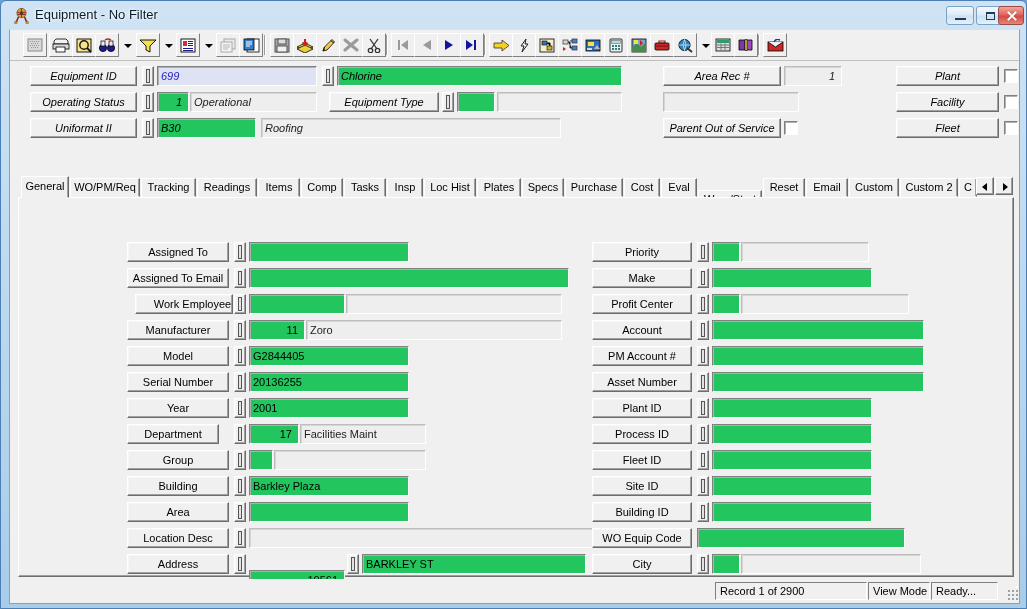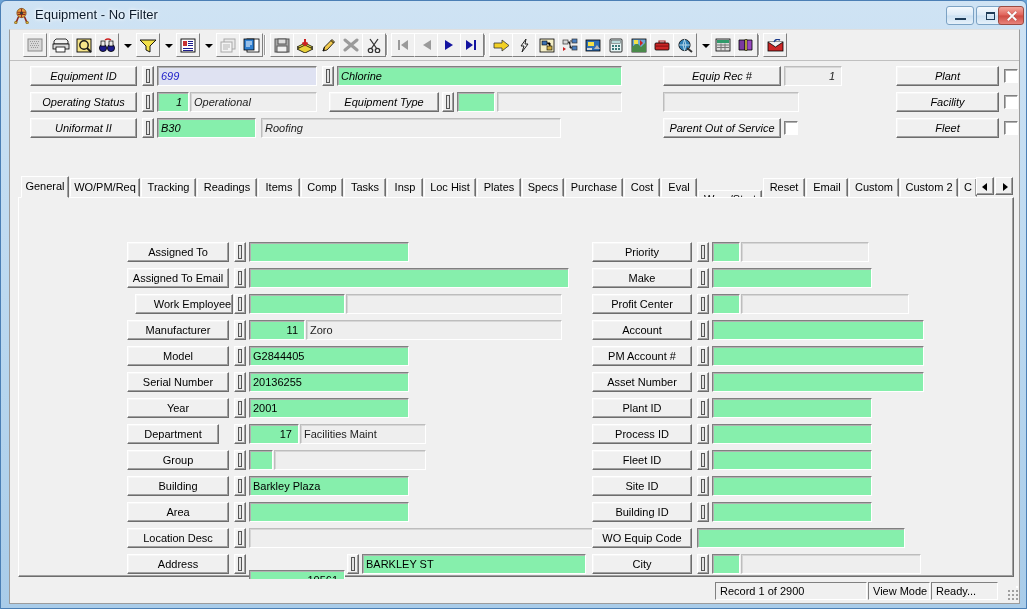--- a/index.html
+++ b/index.html
@@ -112,21 +112,21 @@
     border:1px solid;
     border-color:#ffffff #6d6d6d #6d6d6d #ffffff;
     box-shadow:inset -1px -1px 0 #a0a0a0, inset 1px 1px 0 #f6f6f6;
   }
   .spin:after{
     content:"";position:absolute;left:3px;top:2px;width:4px;height:14px;
     background:#e2e2e2;border:1px solid #555;box-sizing:border-box;
   }
   .fld{
     position:absolute;box-sizing:border-box;height:20px;line-height:18px;
-    background:#86efac;
+    background:#22c55e;
     border:1px solid;
     border-color:#808080 #ffffff #ffffff #808080;
     box-shadow:inset 1px 1px 0 #b0b0b0;
     font-size:11px;color:#000;
     padding:0 3px;white-space:nowrap;overflow:hidden;
   }
   .fld.ro{background:#eeeeee;border-color:#bdbdbd #ffffff #ffffff #bdbdbd;
           box-shadow:inset 1px 1px 0 #d6d6d6;color:#222;}
   .fld.sel{background:#dfe2f2;color:#1b1bc8;}
   .fld.num{text-align:right;padding-right:6px;}
@@ -562,21 +562,21 @@
       <div class="lblbtn" style="left:311px;top:26px;width:110px">Equipment Type</div>
       <div class="spin" style="left:424px;top:26px"></div>
       <div class="fld" style="left:439px;top:26px;width:38px"></div>
       <div class="fld ro" style="left:479px;top:26px;width:125px"></div>
 
       <div class="lblbtn" style="left:12px;top:52px;width:107px">Uniformat II</div>
       <div class="spin" style="left:124px;top:52px"></div>
       <div class="fld" style="left:139px;top:52px;width:99px">B30</div>
       <div class="fld ro" style="left:243px;top:52px;width:300px">Roofing</div>
 
-      <div class="lblbtn" style="left:645px;top:0;width:118px">Equip Rec #</div>
+      <div class="lblbtn" style="left:645px;top:0;width:118px">Area Rec #</div>
       <div class="fld ro num" style="left:766px;top:0;width:58px">1</div>
       <div class="fld ro" style="left:645px;top:26px;width:136px"></div>
       <div class="lblbtn" style="left:645px;top:52px;width:118px">Parent Out of Service</div>
       <div class="chk" style="left:766px;top:55px"></div>
 
       <div class="lblbtn" style="left:878px;top:0;width:103px">Plant</div>
       <div class="chk" style="left:986px;top:3px"></div>
       <div class="lblbtn" style="left:878px;top:26px;width:103px">Facility</div>
       <div class="chk" style="left:986px;top:29px"></div>
       <div class="lblbtn" style="left:878px;top:52px;width:103px">Fleet</div>

